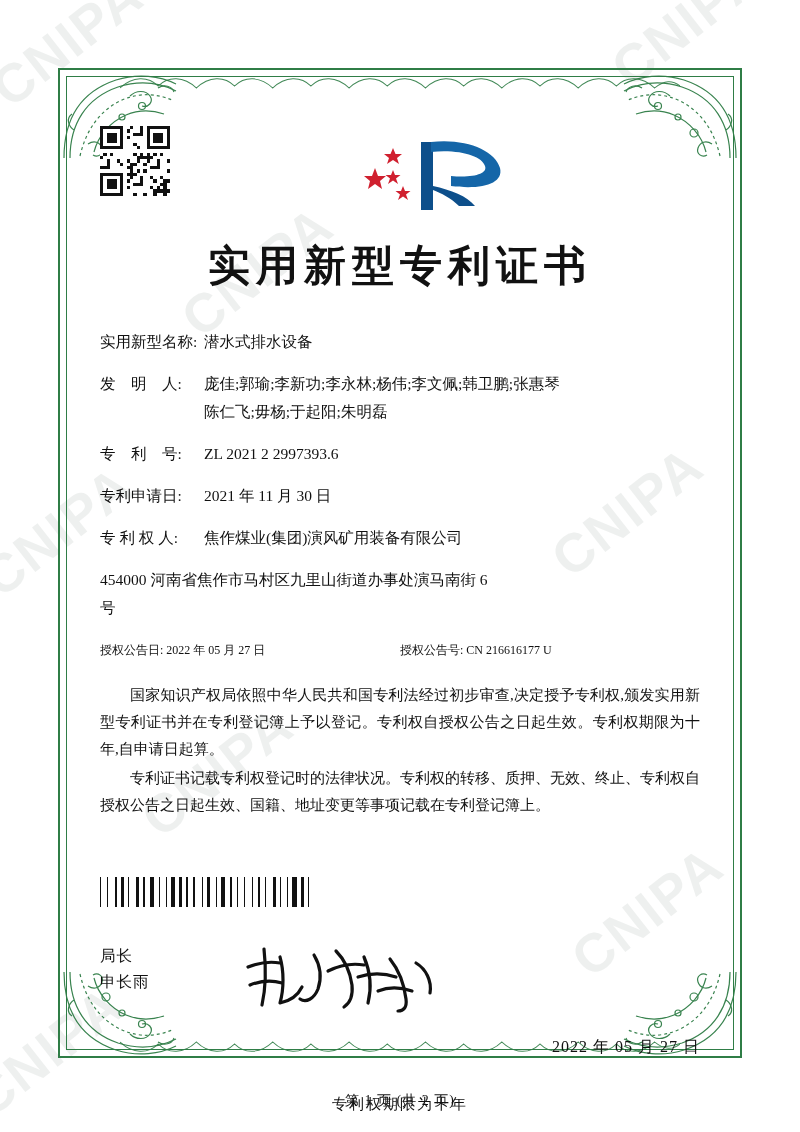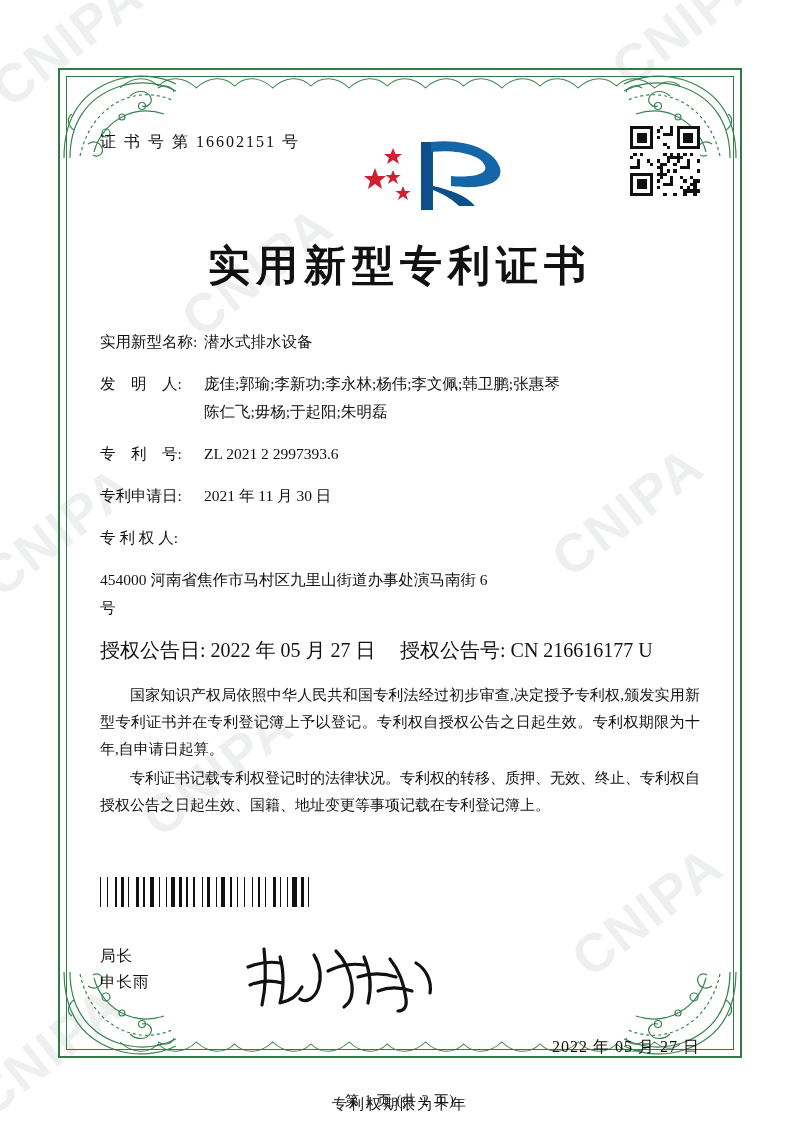--- a/index.html
+++ b/index.html
@@ -147,21 +147,21 @@
     flex: 0 0 104px;
     letter-spacing: 0px;
     white-space: nowrap;
   }
   .field .val {
     flex: 1;
     word-break: break-all;
   }
   .grant-row {
     display: flex;
-    font-size: 20px;
+    font-size: 12px;
     line-height: 28px;
     margin-bottom: 18px;
   }
   .grant-row .g1 { width: 300px; flex: 0 0 300px; }
   .grant-row .g2 { flex: 1; }
 
   .para {
     font-size: 15px;
     line-height: 27px;
     text-indent: 30px;
@@ -310,21 +310,20 @@
   </div>
   <div class="edge-band bottom">
     <svg viewBox="0 0 440 20" preserveAspectRatio="none" fill="none" stroke="currentColor" stroke-width="0.9">
       <path d="M0 16 C10 4 22 4 30 14 C38 4 50 4 60 16 C70 4 82 4 90 14 C98 4 110 4 120 16 C130 4 142 4 150 14 C158 4 170 4 180 16 C190 4 202 4 210 14 C218 4 230 4 240 16 C250 4 262 4 270 14 C278 4 290 4 300 16 C310 4 322 4 330 14 C338 4 350 4 360 16 C370 4 382 4 390 14 C398 4 410 4 420 16 C428 8 434 8 440 14"></path>
     </svg>
   </div>
 
   <div class="content">
 
     <div class="topline">
-      <div class="cert-no">证 书 号 第 16602151 号</div>
 
       <div class="logo">
         <svg viewBox="0 0 150 86">
 
           <g fill="#d0202f">
             <polygon points="20,40 23,48 31,48 25,53 27,61 20,56 13,61 15,53 9,48 17,48"></polygon>
             <polygon points="38,20 40.5,26 47,26 42,30 44,36 38,32 32,36 34,30 29,26 35.5,26"></polygon>
             <polygon points="38,42 40,47 45.5,47 41,50.5 43,56 38,52.5 33,56 35,50.5 30.5,47 36,47"></polygon>
             <polygon points="48,58 50,63 55.5,63 51,66.5 53,72 48,68.5 43,72 45,66.5 40.5,63 46,63"></polygon>
           </g>
@@ -800,20 +799,21 @@
       <div class="val">ZL 2021 2 2997393.6</div>
     </div>
 
     <div class="field">
       <div class="lbl">专利申请日:</div>
       <div class="val">2021 年 11 月 30 日</div>
     </div>
 
     <div class="field">
       <div class="lbl">专 利 权 人:</div>
+      <div class="val">焦作煤业(集团)演风矿用装备有限公司</div>
     </div>
 
     <div class="field">
       <div class="val">
         <div>454000 河南省焦作市马村区九里山街道办事处演马南街 6</div>
         <div>号</div>
       </div>
     </div>
 
     <div class="grant-row">

